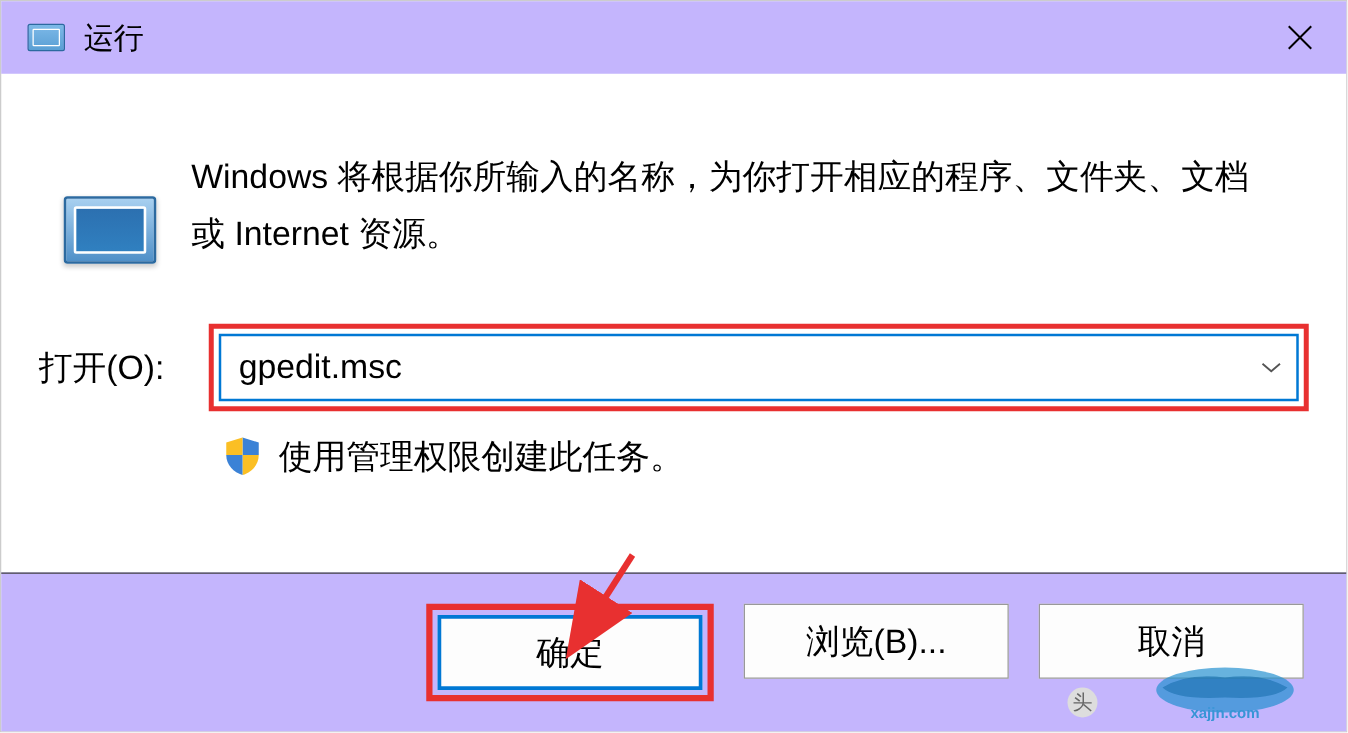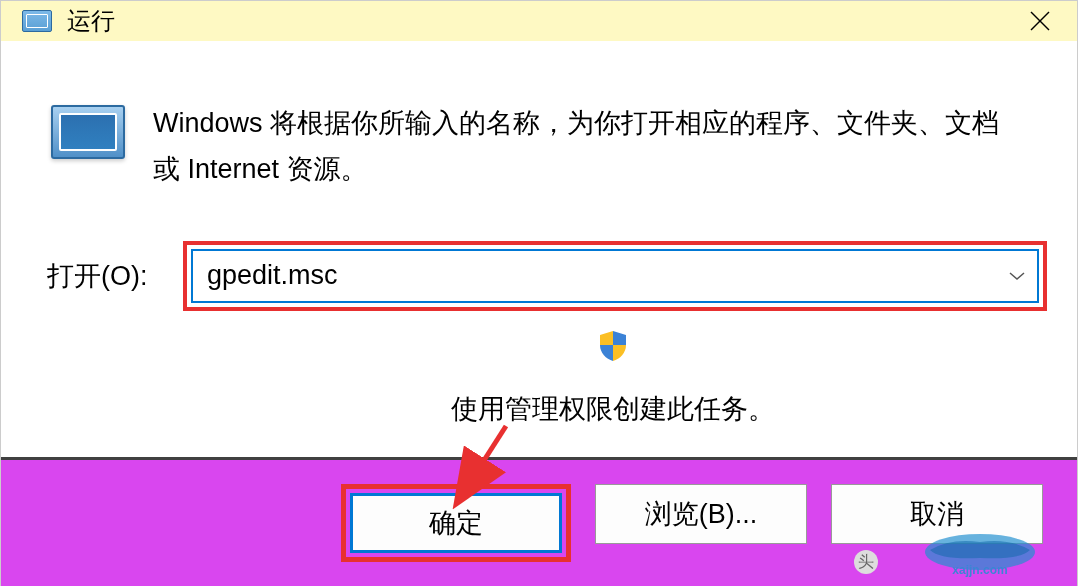--- a/index.html
+++ b/index.html
@@ -20,21 +20,21 @@
       height: 100%;
       display: flex;
       flex-direction: column;
       border: 1px solid #ccc;
     }
     .titlebar {
       height: 58px;
       display: flex;
       align-items: center;
       padding: 0 12px 0 18px;
-      background: #fef9c3;
+      background: #c4b5fd;
     }
     .title-icon {
       width: 36px;
       height: 28px;
       display: flex;
       align-items: center;
       justify-content: center;
       margin-right: 12px;
     }
     .run-icon-small {
@@ -68,21 +68,21 @@
       justify-content: center;
       cursor: pointer;
     }
     .content {
       flex: 1;
       padding: 60px 30px 30px 30px;
       position: relative;
     }
     .desc-row {
       display: flex;
-      align-items: flex-start;
+      align-items: flex-end;
       gap: 28px;
       margin-bottom: 48px;
     }
     .big-icon {
       width: 74px;
       height: 54px;
       flex-shrink: 0;
       margin-left: 20px;
       margin-top: 4px;
     }
@@ -115,21 +115,20 @@
     .input-row {
       display: flex;
       align-items: center;
       gap: 16px;
       margin-bottom: 18px;
     }
     .open-label {
       font-size: 27px;
       color: #000;
       min-width: 120px;
-      margin-left: 16px;
     }
     .input-wrapper {
       flex: 1;
       border: 4px solid #e83030;
       padding: 4px;
     }
     .input-inner {
       border: 2px solid #0078d4;
       display: flex;
       align-items: center;
@@ -149,40 +148,39 @@
       width: 40px;
       height: 100%;
       display: flex;
       align-items: center;
       justify-content: center;
       cursor: pointer;
     }
     .admin-row {
       display: flex;
       align-items: center;
-      gap: 28px;
+      gap: 14px;
       margin-left: 148px;
       margin-top: 14px;
-      flex-direction: column;
     }
     .shield-icon {
       width: 30px;
       height: 34px;
     }
     .admin-text {
       font-size: 27px;
       color: #000;
     }
     .button-bar {
-      background: #d946ef;
+      background: #c4b5fd;
       padding: 24px 34px 24px 20px;
       display: flex;
       justify-content: flex-end;
       gap: 24px;
-      border-top: 3px solid #404040;
+      border-top: 1px solid #404040;
     }
     .btn {
       min-width: 212px;
       height: 60px;
       font-size: 27px;
       font-family: inherit;
       background: #fdfdfd;
       border: 1px solid #999;
       cursor: pointer;
       display: flex;

